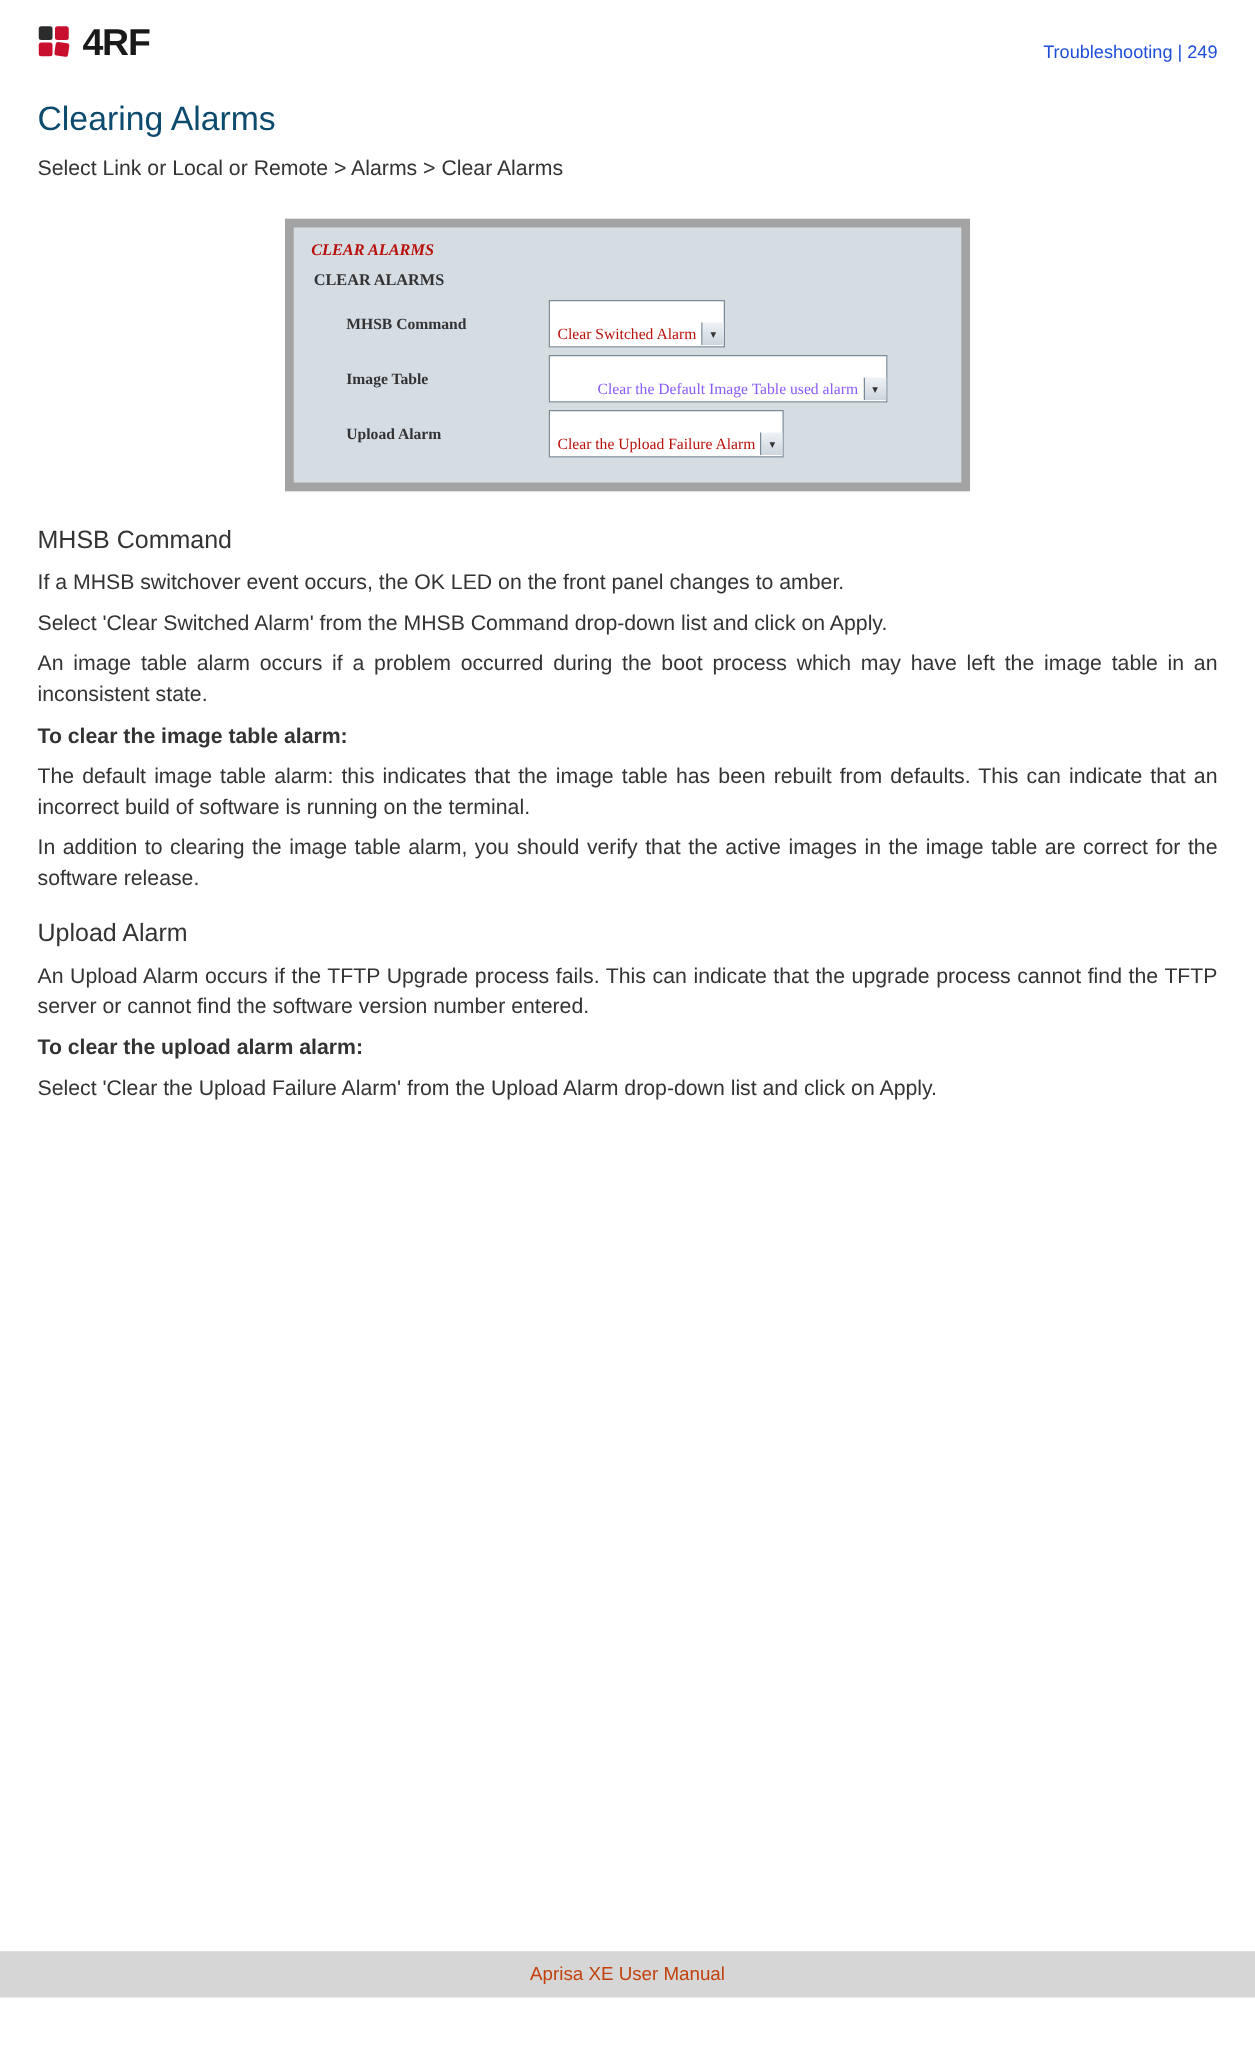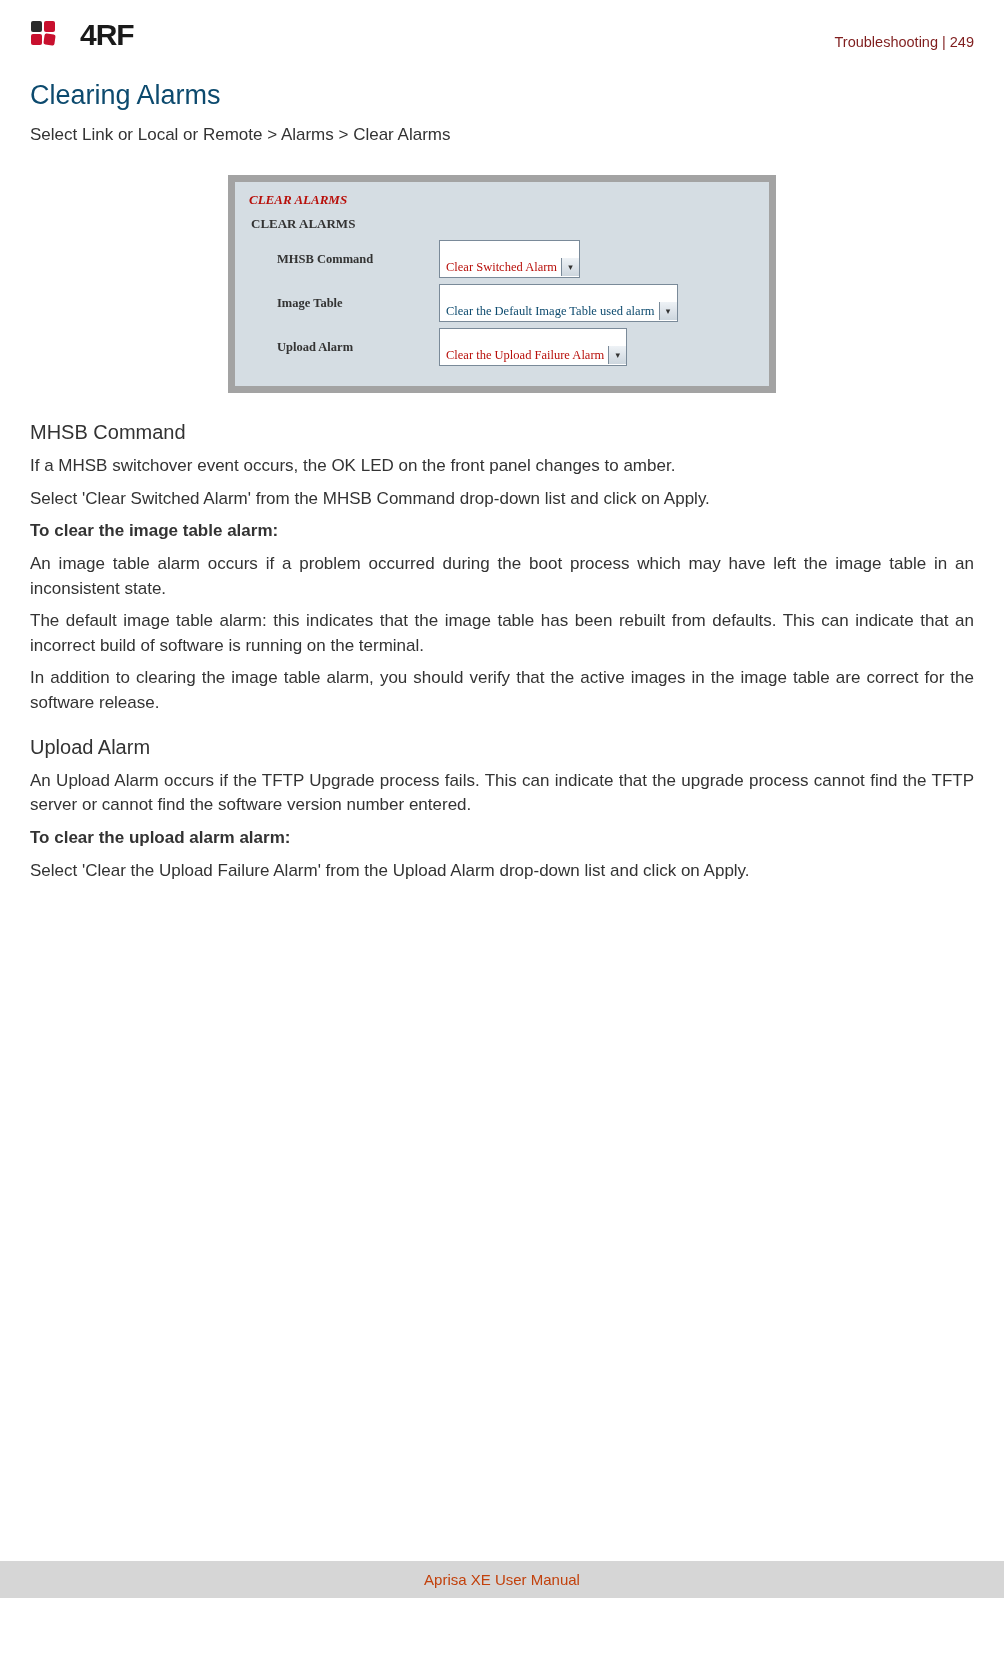--- a/index.html
+++ b/index.html
@@ -18,21 +18,21 @@
   }
   .header-row {
     display: flex;
     justify-content: space-between;
     align-items: center;
     margin-bottom: 28px;
   }
   .logo {
     display: flex;
     align-items: center;
-    gap: 20px;
+    gap: 6px;
   }
   .logo-squares {
     width: 30px;
     height: 30px;
     position: relative;
   }
   .logo-squares span {
     position: absolute;
     width: 11px;
     height: 11px;
@@ -43,21 +43,21 @@
   .sq3 { background:#c8102e; top:14px; left:14px; transform:rotate(8deg);}
   .sq4 { background:#2b2b2b; top:1px; left:1px; }
   .logo-text {
     font-size: 30px;
     font-weight: bold;
     color: #1a1a1a;
     letter-spacing: -1px;
   }
   .crumb {
     font-size: 14.5px;
-    color: #7f1d1d;
+    color: #1d4ed8;
     margin-top: 14px;
   }
   h1.title {
     font-size: 27px;
     font-weight: normal;
     color: #0c4a6e;
     margin: 0 0 14px 0;
   }
   .nav-path {
     font-size: 17px;
@@ -105,21 +105,21 @@
   .select {
     display: inline-flex;
     align-items: center;
     background: #fff;
     border: 1px solid #7a8a99;
     padding: 16px 0 0 6px;
     font-size: 12.5px;
     height: 20px;
   }
   .select .val { color: #b80f0a; white-space: nowrap; }
-  .select .val.black { color: #0c4a6e; }
+  .select .val.black { color: #8b5cf6; margin-left: 32px; }
   .select .caret {
     width: 17px;
     height: 18px;
     margin-left: 4px;
     background: linear-gradient(#eef2f6,#cdd6de);
     border-left: 1px solid #7a8a99;
     display: flex;
     align-items: center;
     justify-content: center;
     font-size: 9px;
@@ -217,22 +217,22 @@
         </div>
       </div>
 
     </div>
   </div>
 
   <h2 class="sub">MHSB Command</h2>
   <p class="body">If a MHSB switchover event occurs, the OK LED on the front panel changes to amber.</p>
   <p class="body">Select 'Clear Switched Alarm' from the MHSB Command drop-down list and click on Apply.</p>
 
+  <p class="body">An image table alarm occurs if a problem occurred during the boot process which may have left the image table in an inconsistent state.</p>
   <p class="body bold">To clear the image table alarm:</p>
-  <p class="body">An image table alarm occurs if a problem occurred during the boot process which may have left the image table in an inconsistent state.</p>
   <p class="body">The default image table alarm: this indicates that the image table has been rebuilt from defaults. This can indicate that an incorrect build of software is running on the terminal.</p>
   <p class="body">In addition to clearing the image table alarm, you should verify that the active images in the image table are correct for the software release.</p>
 
   <h2 class="sub">Upload Alarm</h2>
   <p class="body">An Upload Alarm occurs if the TFTP Upgrade process fails. This can indicate that the upgrade process cannot find the TFTP server or cannot find the software version number entered.</p>
   <p class="body bold">To clear the upload alarm alarm:</p>
   <p class="body">Select 'Clear the Upload Failure Alarm' from the Upload Alarm drop-down list and click on Apply.</p>
 
   <div class="footer">Aprisa XE User Manual</div>
 </div>

